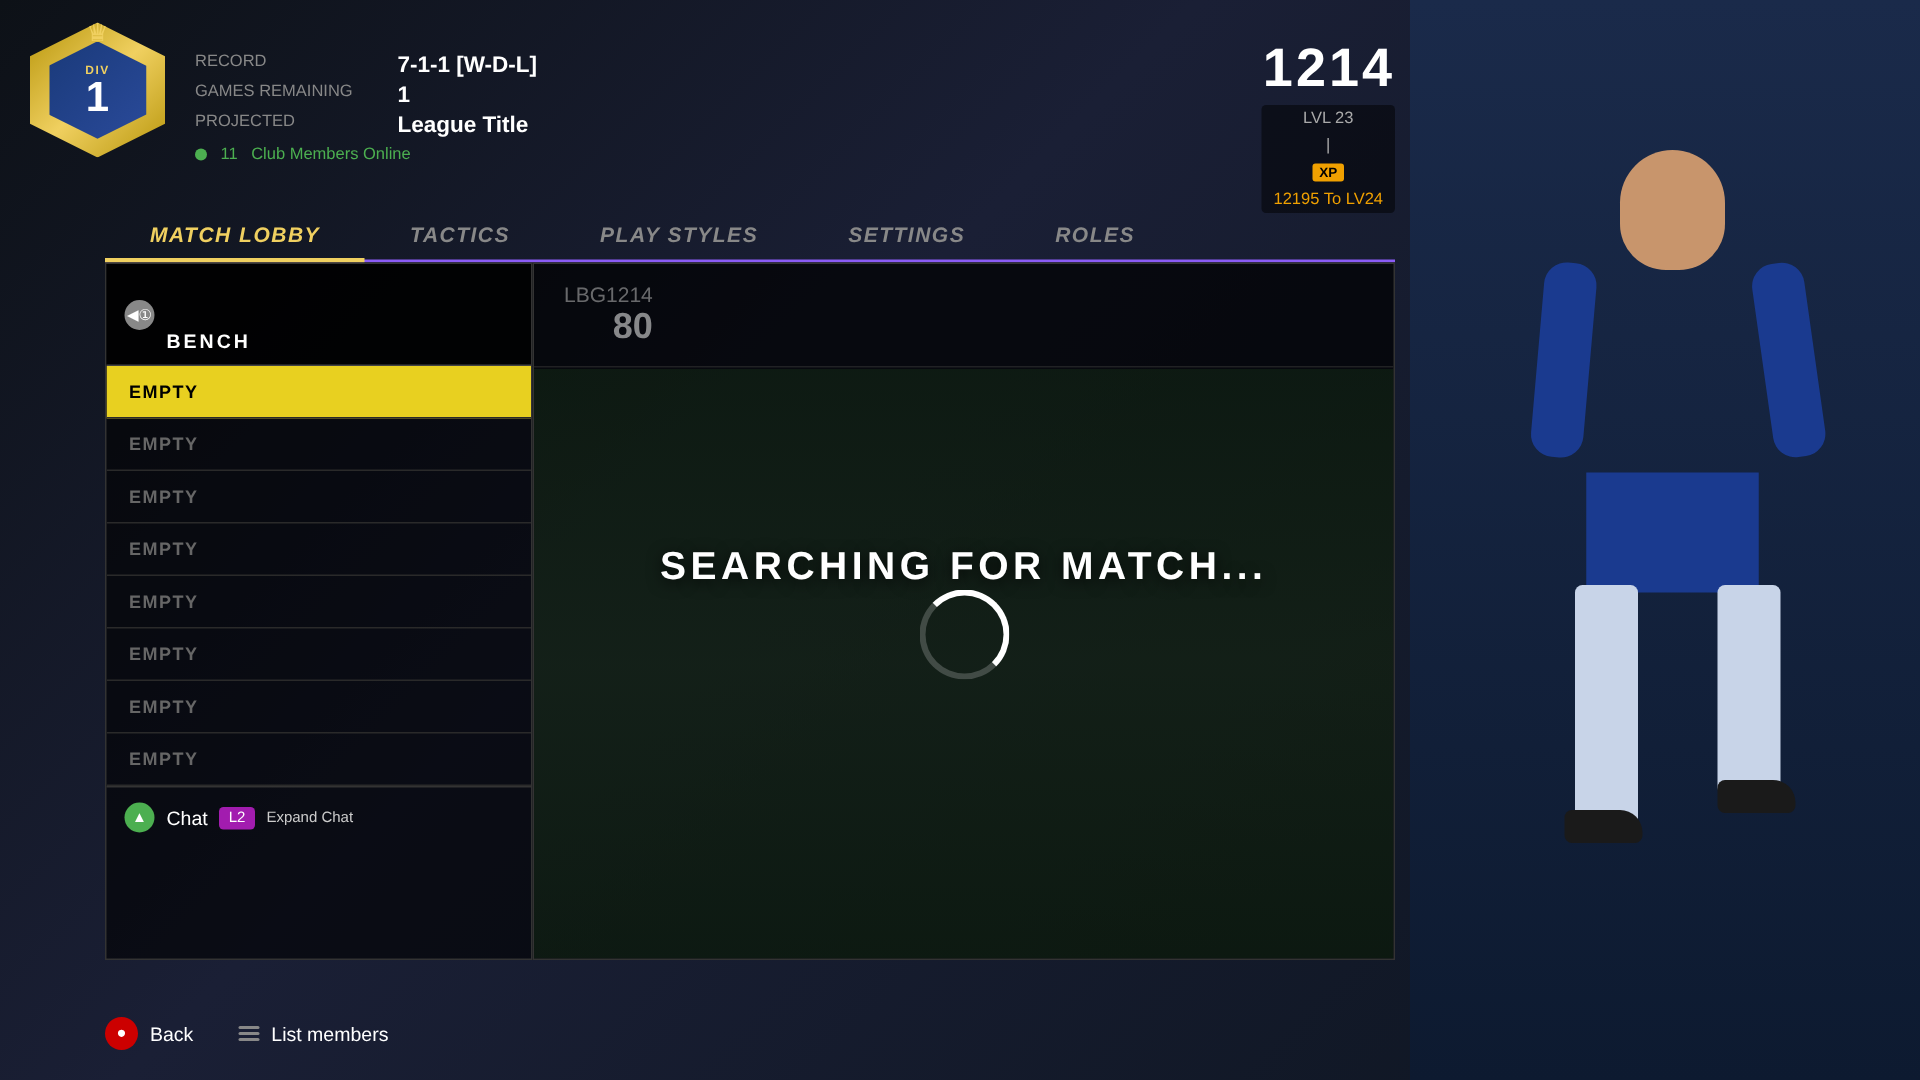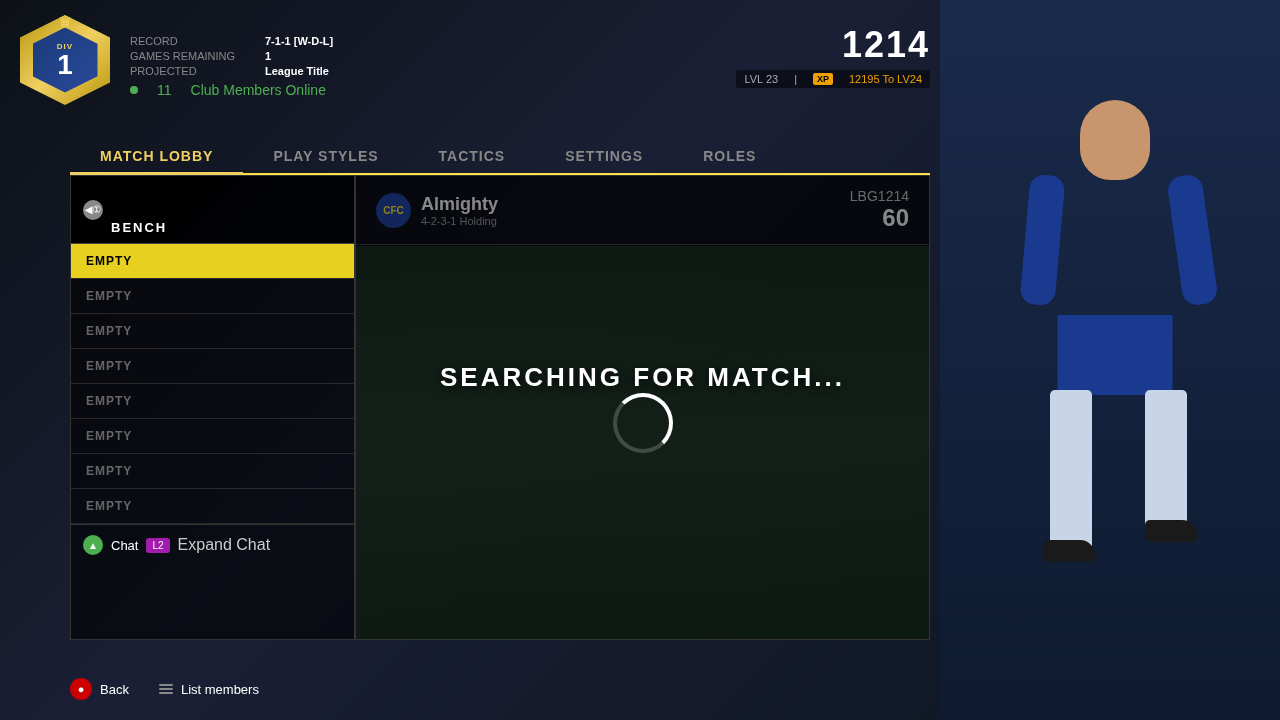--- a/index.html
+++ b/index.html
@@ -238,31 +238,31 @@
     }
 
     .stat-label {
       color: #888;
       font-size: 11px;
       width: 120px;
     }
 
     .stat-value {
       color: #fff;
-      font-size: 11px;
+      font-size: 15px;
       font-weight: bold;
     }
 
     .online-status {
       display: flex;
       align-items: center;
-      gap: 19px;
+      gap: 9px;
       margin-top: 5px;
       color: #4caf50;
-      font-size: 14px;
+      font-size: 11px;
     }
 
     .online-dot {
       width: 8px;
       height: 8px;
       background: #4caf50;
       border-radius: 50%;
     }
 
     
@@ -279,24 +279,25 @@
     .score-display {
       color: white;
       font-size: 36px;
       font-weight: bold;
       letter-spacing: 2px;
     }
 
     .level-bar {
       display: flex;
       align-items: center;
-      gap: 16px;
+      gap: 6px;
       background: rgba(0,0,0,0.5);
       padding: 3px 8px;
       border-radius: 3px;
+      flex-direction: column;
     }
 
     .level-text {
       color: #aaa;
       font-size: 11px;
     }
 
     .xp-icon {
       background: #f0a000;
       color: #000;
@@ -312,21 +313,22 @@
     }
 
     
     .nav-tabs {
       position: absolute;
       top: 140px;
       left: 70px;
       right: 350px;
       display: flex;
       gap: 0;
-      border-bottom: 2px solid #fde047;
+      border-bottom: 2px solid #8b5cf6;
+      font-style: italic;
     }
 
     .nav-tab {
       padding: 8px 30px;
       color: #888;
       font-size: 14px;
       font-weight: bold;
       letter-spacing: 1px;
       cursor: pointer;
       border-bottom: 3px solid transparent;
@@ -622,22 +624,22 @@
   <div class="level-bar">
     <span class="level-text">LVL 23</span>
     <span class="level-text">|</span>
     <span class="xp-icon">XP</span>
     <span class="xp-text">12195 To LV24</span>
   </div>
 </div>
 
 <nav class="nav-tabs">
   <div class="nav-tab active">MATCH LOBBY</div>
+  <div class="nav-tab">TACTICS</div>
   <div class="nav-tab">PLAY STYLES</div>
-  <div class="nav-tab">TACTICS</div>
   <div class="nav-tab">SETTINGS</div>
   <div class="nav-tab">ROLES</div>
 </nav>
 
 <div class="main-content">
 
   <div class="bench-panel">
     <div class="bench-header">
       <div class="bench-icon">◀①</div>
       <span class="bench-title">BENCH</span>
@@ -649,37 +651,30 @@
       <div class="bench-item">EMPTY</div>
       <div class="bench-item">EMPTY</div>
       <div class="bench-item">EMPTY</div>
       <div class="bench-item">EMPTY</div>
       <div class="bench-item">EMPTY</div>
     </div>
     <div style="border-top:1px solid #333; padding: 10px 12px; display:flex; align-items:center; gap:8px;">
       <div style="width:20px;height:20px;background:#4caf50;border-radius:50%;display:flex;align-items:center;justify-content:center;color:white;font-size:10px;">▲</div>
       <span style="color:white;font-size:13px;">Chat</span>
       <span style="background:#a21caf;color:white;font-size:10px;padding:2px 6px;border-radius:3px;">L2</span>
-      <span style="color:#ccc;font-size:16px;">Expand Chat</span>
+      <span style="color:#ccc;font-size:10px;">Expand Chat</span>
     </div>
   </div>
 
   <div class="match-area">
 
     <div class="match-header">
-      <div class="opponent-info">
-        <div class="club-badge">CFC</div>
-        <div>
-          <div class="opponent-name">Almighty</div>
-          <div class="opponent-formation">4-2-3-1 Holding</div>
-        </div>
-      </div>
       <div class="match-score-info">
         <div class="opponent-id">LBG1214</div>
-        <div class="opponent-score">60</div>
+        <div class="opponent-score">80</div>
       </div>
     </div>
 
     <div class="pitch-container">
       <div class="pitch-bg"></div>
     </div>
 
     <div class="searching-overlay">
       <div class="searching-text">SEARCHING FOR MATCH...</div>
       <div class="spinner"></div>

